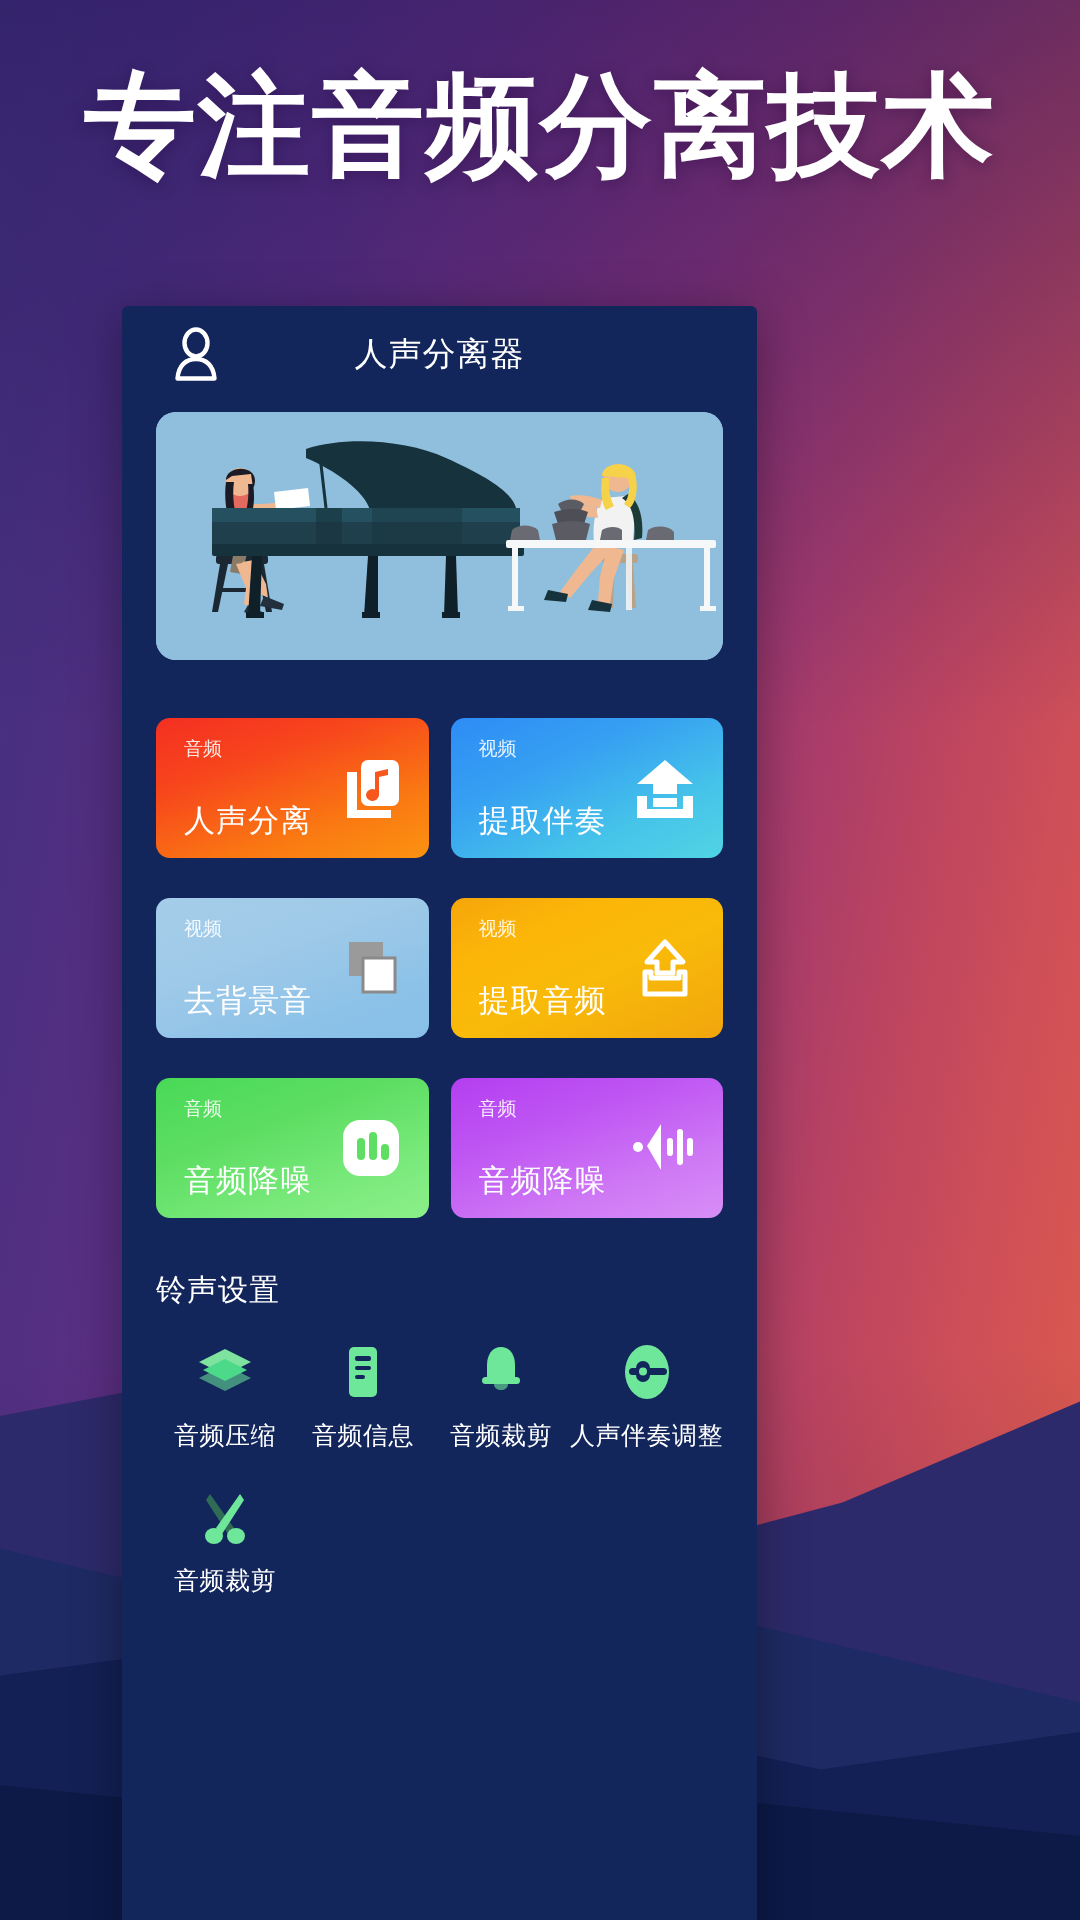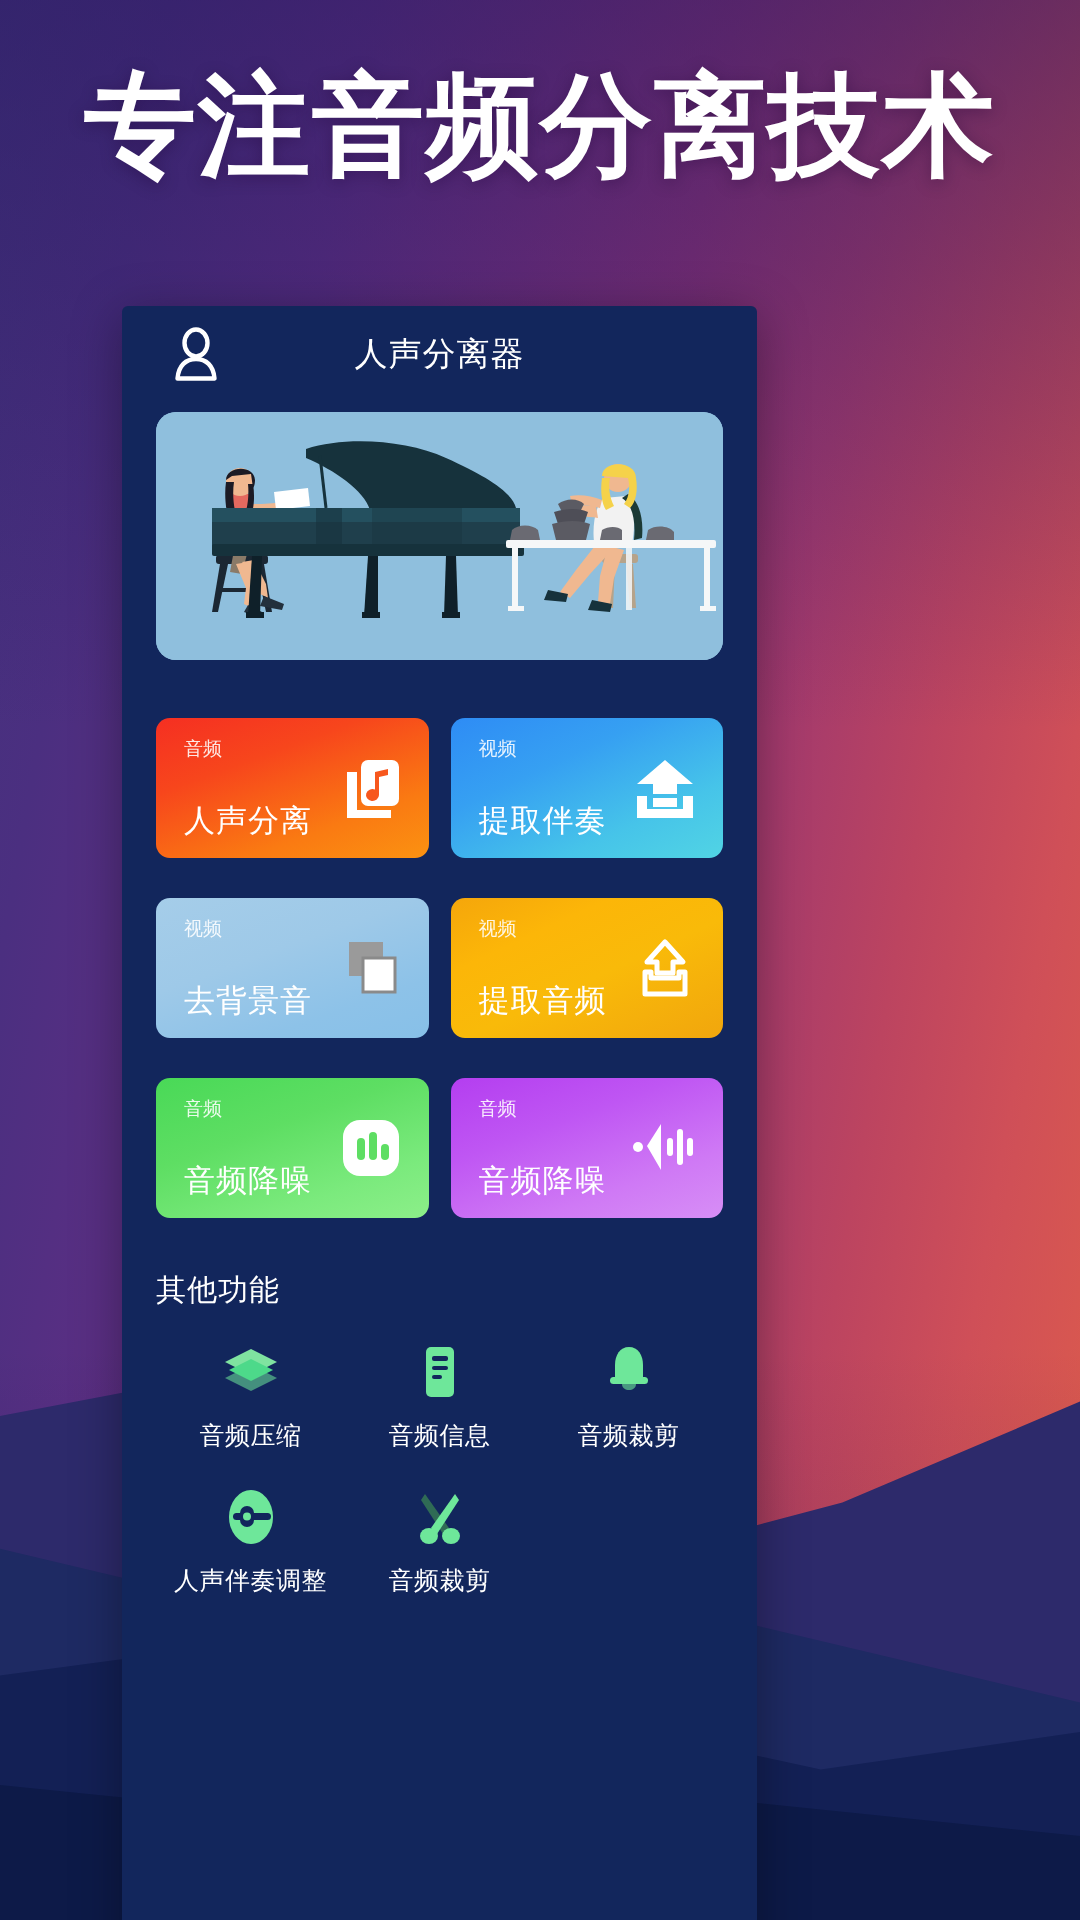--- a/index.html
+++ b/index.html
@@ -129,21 +129,21 @@
   .c-blue   { background:linear-gradient(155deg,#2e8cf5 0%,#36a0f2 35%,#46c4e9 72%,#51d4e4 100%); }
   .c-ltblue { background:linear-gradient(160deg,#a5cde9 0%,#9ec9e8 40%,#8dc2e8 75%,#87c0e8 100%); }
   .c-orange { background:linear-gradient(155deg,#f5a60b 0%,#fcb608 28%,#f9ba09 55%,#f1a60d 100%); }
   .c-green  { background:linear-gradient(160deg,#49d957 0%,#5ede63 38%,#7bea7d 75%,#8cef89 100%); }
   .c-purple { background:linear-gradient(160deg,#b43ef0 0%,#bf56f3 35%,#cf79f5 72%,#d78ef6 100%); }
 
   
   .others { margin:52px 34px 0 34px; }
   .others-title { color:#ffffff; font-size:30px; letter-spacing:1px; margin-bottom:30px; }
   .others-grid {
-    display:grid; grid-template-columns:repeat(3,1fr);
+    display:grid; grid-template-columns:repeat(4,1fr);
     row-gap:34px;
   }
   .ofn { display:flex; flex-direction:column; align-items:center; }
   .ofn .oic { width:62px; height:62px; display:flex; align-items:center; justify-content:center; margin-bottom:16px; }
   .ofn .oic svg { width:100%; height:100%; display:block; }
   .ofn .olbl { color:#ffffff; font-size:25px; letter-spacing:0.5px; white-space:nowrap; }
 
   
   .spacer { flex:1 1 auto; }
   .navbar {
@@ -352,21 +352,21 @@
           <rect x="38" y="26" width="6" height="18" rx="3"></rect>
           <rect x="48" y="17" width="6" height="36" rx="3"></rect>
           <rect x="58" y="26" width="6" height="18" rx="3"></rect>
         </svg>
       </div>
     </div>
 
   </div>
 
   <div class="others">
-    <div class="others-title">其他功能</div>
+    <div class="others-title">铃声设置</div>
     <div class="others-grid">
 
       <div class="ofn">
         <div class="oic">
           <svg viewBox="0 0 62 62">
             <path d="M31 8 L57 21 L31 34 L5 21 Z" fill="#7fe3a0"></path>
             <path d="M31 24 L57 37 L31 50 L5 37 Z" fill="#6ee79a" opacity="0.55"></path>
             <path d="M31 18 L53 29 L31 40 L9 29 Z" fill="#4dd98a"></path>
           </svg>
         </div>

